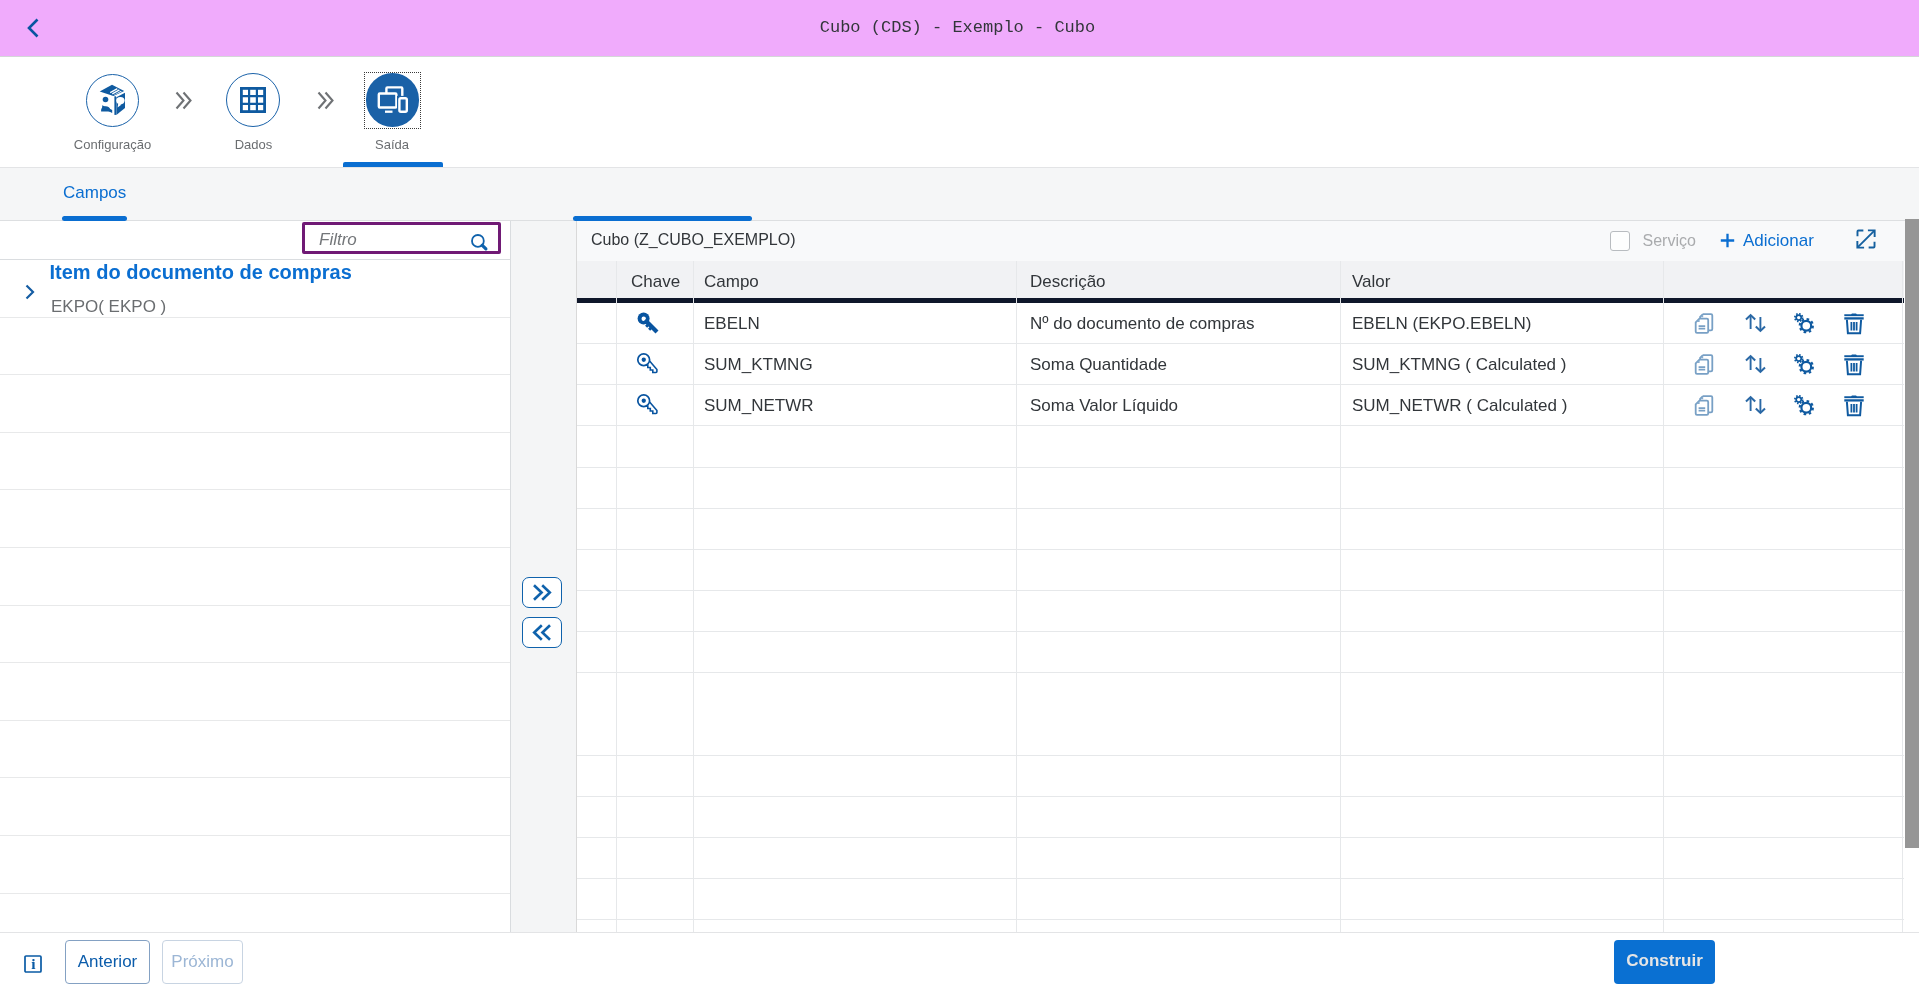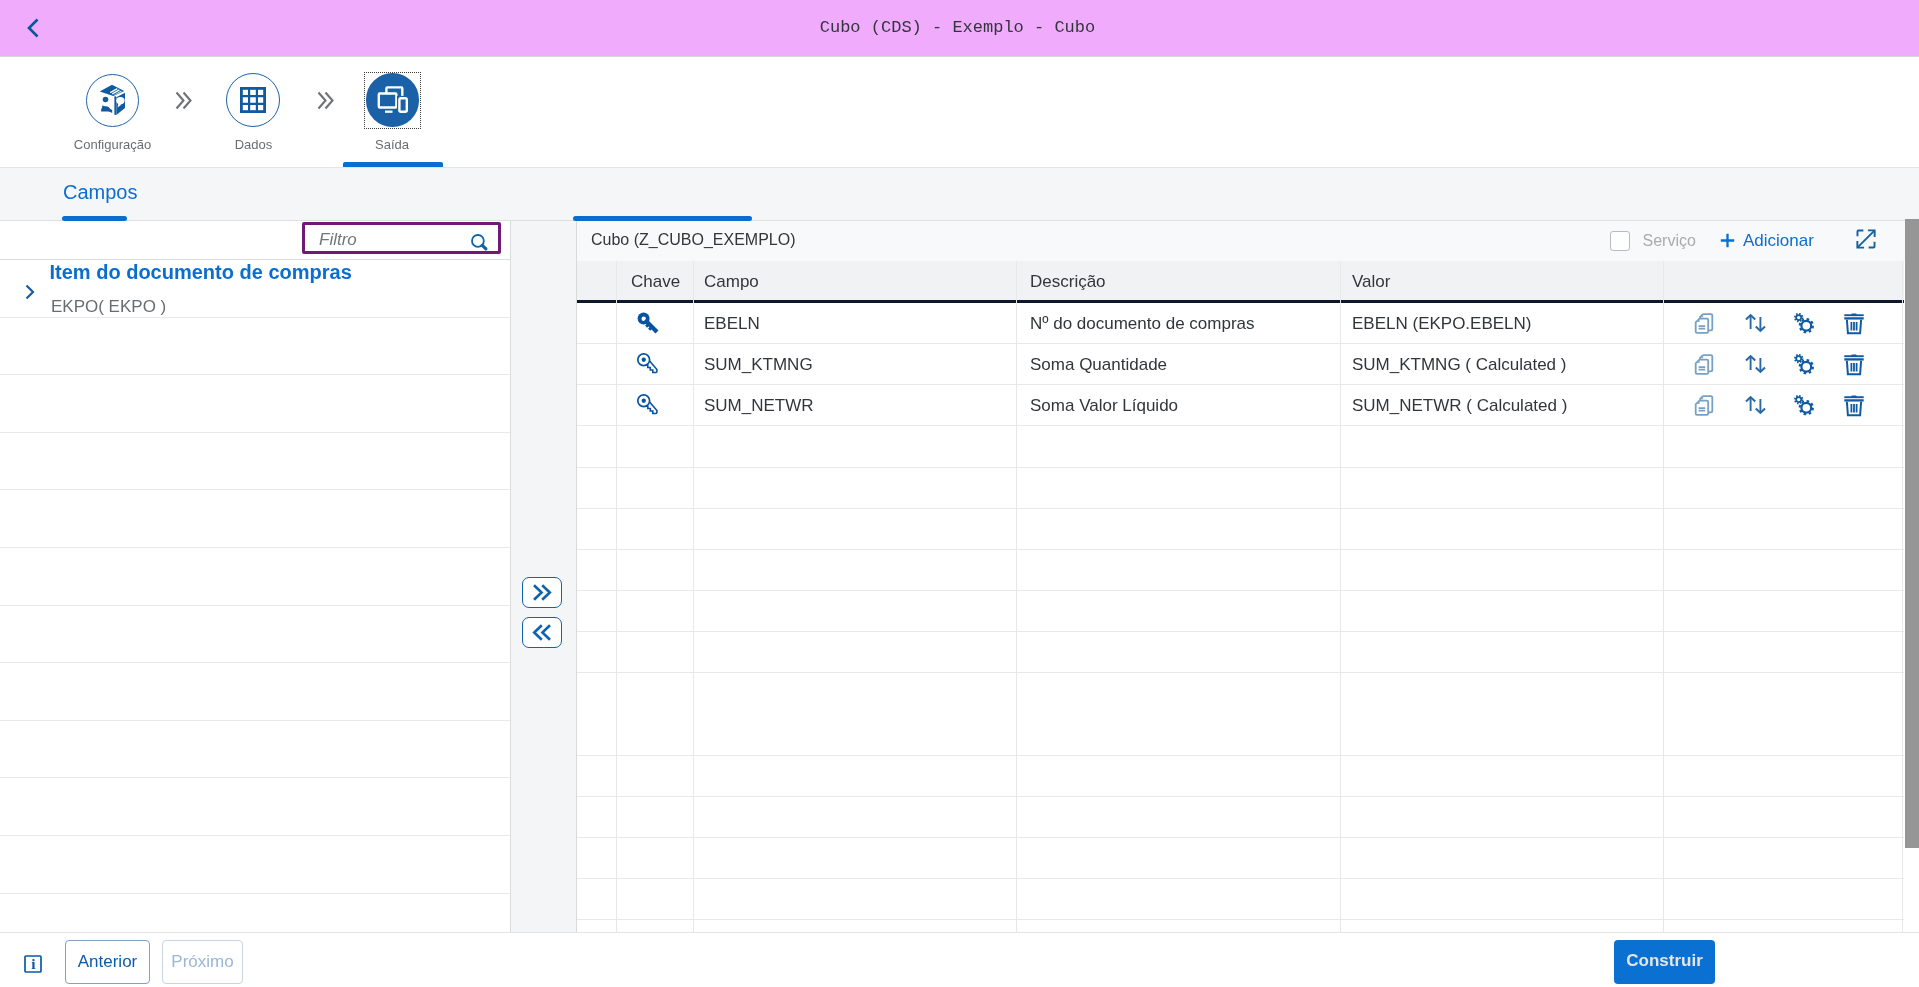--- a/index.html
+++ b/index.html
@@ -22,21 +22,21 @@
   .steplabel { position:absolute; top:137px; font-size:13px; color:#6a6d70;
     text-align:center; width:160px; }
   #wizline { position:absolute; left:343px; top:161.5px; width:99.5px; height:5px;
     background:#0a6ed1; border-radius:2px 2px 0 0; }
   #focusrect { position:absolute; left:364px; top:71.5px; width:56.5px; height:57px;
     border:1px dotted #3a3a3a; }
   
   #tabstrip { position:absolute; left:0; top:168px; width:1919px; height:53px;
     background:#f5f6f7; border-bottom:1px solid #dddfe1; }
   .tabtxt { position:absolute; top:0; height:49px; line-height:49px;
-    font-size:20px; color:#0a6ed1; }
+    font-size:17px; color:#0a6ed1; }
   .tabline { position:absolute; top:47.5px; height:5.5px; background:#0a6ed1;
     border-radius:3px; }
   
   #content { position:absolute; left:0; top:220.5px; width:1919px; height:711.5px; }
   #leftpanel { position:absolute; left:0; top:0; width:511px; height:711.5px;
     background:#fff; border-right:1px solid #d9dcdf; }
   #filterbox { position:absolute; left:302px; top:1.5px; width:199px; height:32px;
     background:#fff; border:3px solid #701a75; border-radius:2px; }
   #filterbox .ph { position:absolute; left:14px; top:0; line-height:30px;
     font-style:italic; font-size:17px; color:#74777a; }
@@ -55,21 +55,21 @@
     border:1px solid #0f62ac; border-radius:7px; text-align:center; }
   .movebtn svg { margin-top:6px; }
   
   #rightpanel { position:absolute; left:576px; top:0; width:1343px; height:711.5px;
     background:#fff; border-left:1px solid #d9d9d9; }
   #rtoolbar { position:absolute; left:0; top:0px; width:1343px; height:40px;
     background:#f8f9fa; }
   #rtoolbar .lbl { position:absolute; left:14px; top:0; height:40px;
     line-height:38px; font-size:16px; color:#32363a; }
   #thead { position:absolute; left:0; top:40px; width:1327px; height:42px;
-    background:#f1f2f4; border-bottom:3px solid #0f172a; }
+    background:#f1f2f4; border-bottom:5px solid #0f172a; }
   .hcell { position:absolute; top:0; height:41px; line-height:41px;
     font-size:17px; color:#32363a; }
   #tbody { position:absolute; left:0; top:82px; width:1327px; height:629.5px;
     background:repeating-linear-gradient(to bottom, #fff 0px, #fff 40.15px, #e6e8ea 40.15px, #e6e8ea 41.15px); }
   .vline { position:absolute; top:40px; width:1px; height:671.5px; background:#e6e8ea; }
   .row { position:absolute; left:0; width:1327px; height:41.15px; }
   .cell { position:absolute; top:0; height:41.15px; line-height:41.15px;
     font-size:17px; color:#32363a; }
   #scrollbar { position:absolute; left:1328px; top:-1.5px; width:15px; height:629px;
     background:#969696; }

